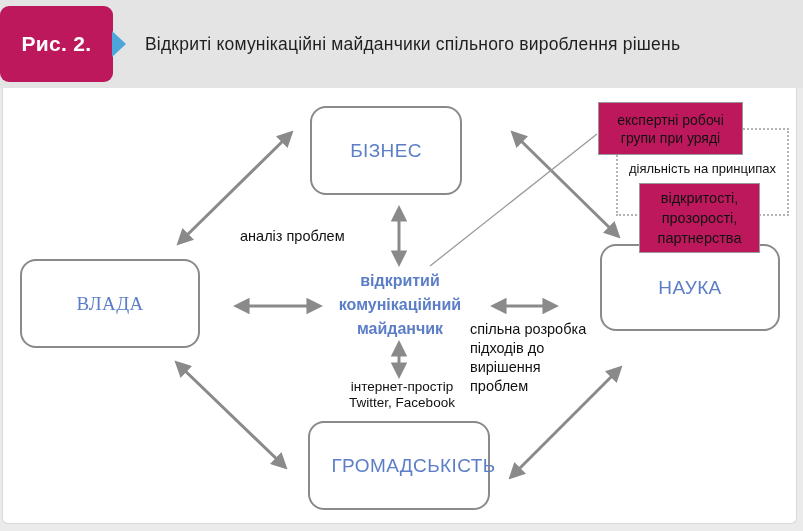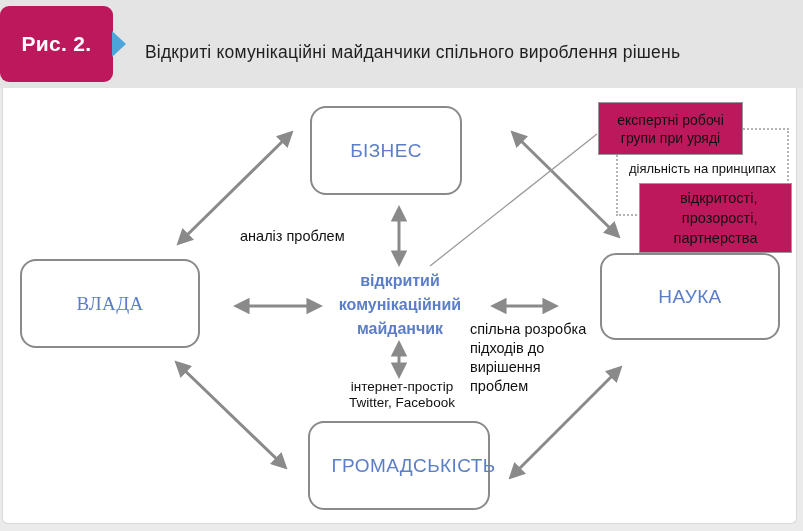--- a/index.html
+++ b/index.html
@@ -49,21 +49,20 @@
   }
   .fig-title {
     position: absolute;
     left: 145px; top: 0;
     height: 88px;
     display: flex;
     align-items: center;
     font-size: 17.5px;
     color: #1f1f1f;
     letter-spacing: 0.2px;
-    margin-top: 8px;
   }
 
   
   .content-card {
     position: absolute;
     left: 2px; top: 88px;
     width: 795px; height: 436px;
     background: #ffffff;
     border: 1px solid #d9d9d9;
     border-top: none;
@@ -87,21 +86,21 @@
     display: flex;
     align-items: center;
     justify-content: center;
     color: #5b7ec7;
     font-size: 19px;
     font-weight: 500;
     letter-spacing: 0.4px;
   }
   .node-government { left: 20px;  top: 259px; width: 180px; height: 89px; font-family: Liberation Serif, serif; }
   .node-business   { left: 310px; top: 106px; width: 152px; height: 89px; }
-  .node-science    { left: 600px; top: 253px; width: 180px; height: 87px; }
+  .node-science    { left: 600px; top: 244px; width: 180px; height: 87px; }
   .node-public     { left: 308px; top: 421px; width: 182px; height: 89px; padding-left: 29px; }
 
   
   .center-label {
     position: absolute;
     left: 320px; top: 269px;
     width: 160px;
     text-align: center;
     color: #5b7ec7;
     font-size: 16px;
@@ -146,24 +145,23 @@
     white-space: pre-line;
   }
   .box-expert {
     left: 598px; top: 102px;
     width: 145px; height: 53px;
     font-size: 14px;
     line-height: 18px;
   }
   .box-principles {
     left: 639px; top: 183px;
-    width: 153px; height: 70px;
+    width: 121px; height: 70px;
     font-size: 14.5px;
     line-height: 20px;
-    text-align: right;
   }
   .label-principles-caption {
     position: absolute;
     left: 616px; top: 161px;
     width: 173px;
     text-align: center;
     color: #111111;
     font-size: 13px;
   }
 </style>

